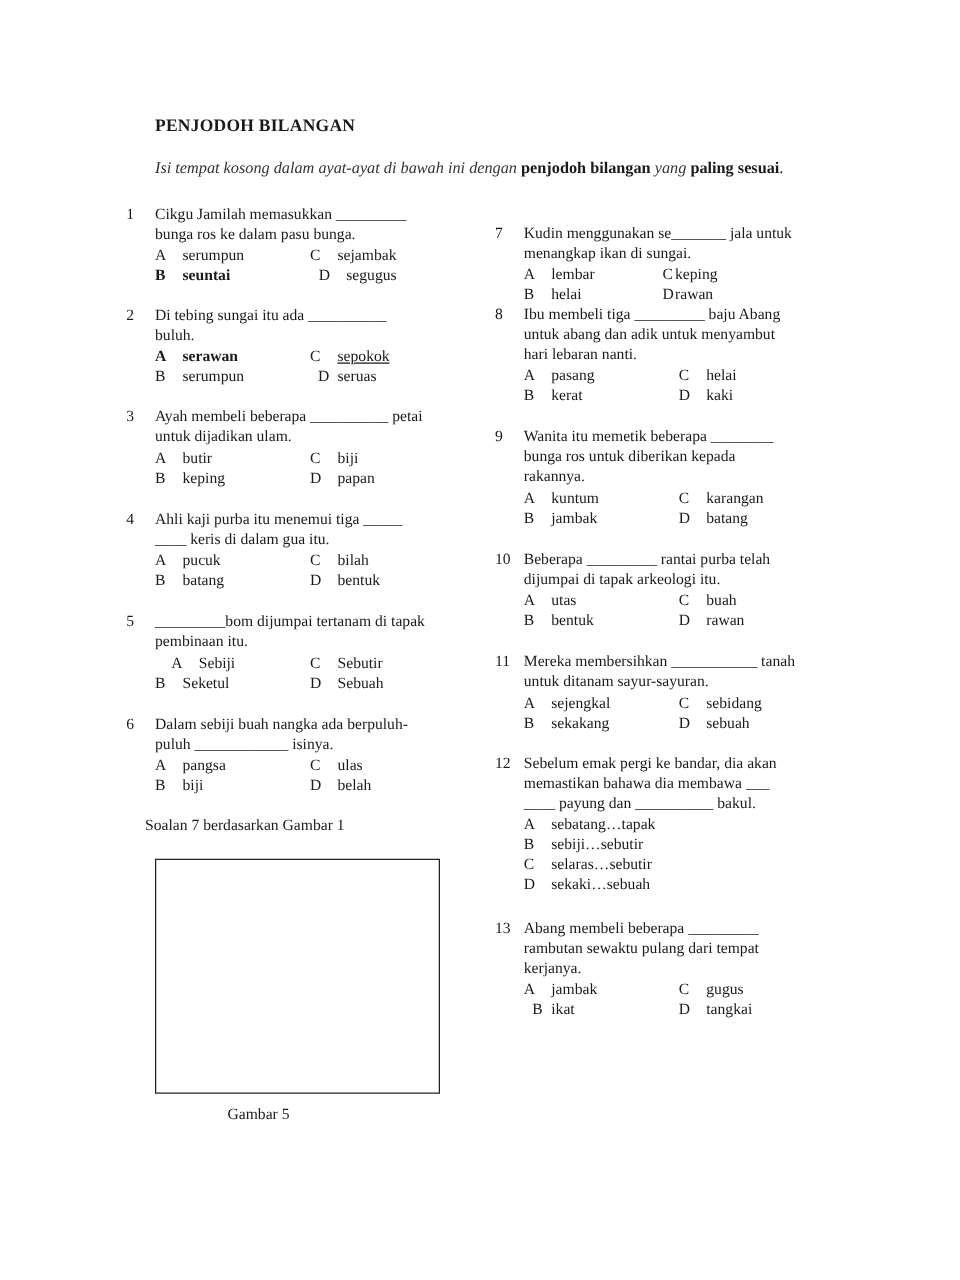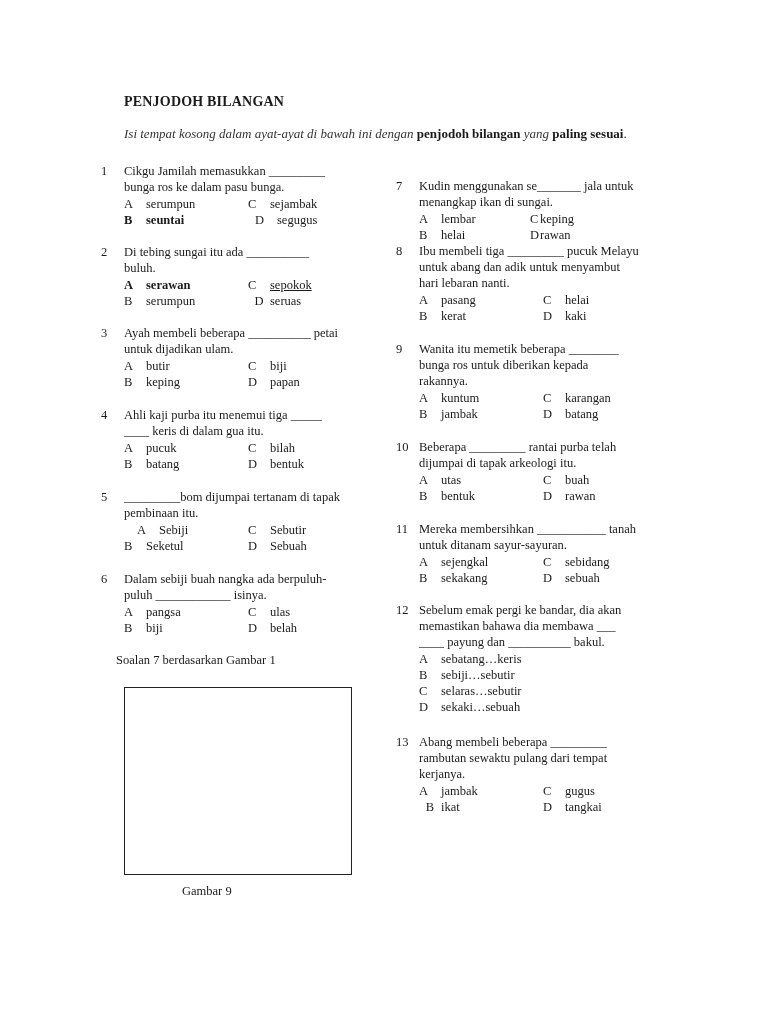--- a/index.html
+++ b/index.html
@@ -87,21 +87,21 @@
       <span class="num">7</span>
       <span class="line" style="top: 0px;">Kudin menggunakan se_______ jala untuk</span>
       <span class="line" style="top: 16px;">menangkap ikan di sungai.</span>
       <span class="opt" style="left: 23px; top: 33px;"><span class="l">A</span><span>lembar</span></span>
       <span class="opt" style="left: 134px; top: 33px;"><span class="l" style="width: 10px;">C</span><span>keping</span></span>
       <span class="opt" style="left: 23px; top: 49px;"><span class="l">B</span><span>helai</span></span>
       <span class="opt" style="left: 134px; top: 49px;"><span class="l" style="width: 10px;">D</span><span>rawan</span></span>
     </div>
     <div class="q" style="left: 396px; top: 243px;">
       <span class="num">8</span>
-      <span class="line" style="top: 0px;">Ibu membeli tiga _________ pucuk Melayu</span>
+      <span class="line" style="top: 0px;">Ibu membeli tiga _________ baju Abang</span>
       <span class="line" style="top: 16px;">untuk abang dan adik untuk menyambut</span>
       <span class="line" style="top: 32px;">hari lebaran nanti.</span>
       <span class="opt" style="left: 23px; top: 49px;"><span class="l">A</span><span>pasang</span></span>
       <span class="opt" style="left: 147px; top: 49px;"><span class="l">C</span><span>helai</span></span>
       <span class="opt" style="left: 23px; top: 65px;"><span class="l">B</span><span>kerat</span></span>
       <span class="opt" style="left: 147px; top: 65px;"><span class="l">D</span><span>kaki</span></span>
     </div>
     <div class="q" style="left: 396px; top: 341px;">
       <span class="num">9</span>
       <span class="line" style="top: 0px;">Wanita itu memetik beberapa ________</span>
@@ -128,32 +128,32 @@
       <span class="opt" style="left: 23px; top: 33px;"><span class="l">A</span><span>sejengkal</span></span>
       <span class="opt" style="left: 147px; top: 33px;"><span class="l">C</span><span>sebidang</span></span>
       <span class="opt" style="left: 23px; top: 49px;"><span class="l">B</span><span>sekakang</span></span>
       <span class="opt" style="left: 147px; top: 49px;"><span class="l">D</span><span>sebuah</span></span>
     </div>
     <div class="q" style="left: 396px; top: 602px;">
       <span class="num">12</span>
       <span class="line" style="top: 0px;">Sebelum emak pergi ke bandar, dia akan</span>
       <span class="line" style="top: 16px;">memastikan bahawa dia membawa ___</span>
       <span class="line" style="top: 32px;">____ payung dan __________ bakul.</span>
-      <span class="opt" style="left: 23px; top: 49px;"><span class="l">A</span><span>sebatang…keris</span></span>
+      <span class="opt" style="left: 23px; top: 49px;"><span class="l">A</span><span>sebatang…tapak</span></span>
       <span class="opt" style="left: 23px; top: 65px;"><span class="l">B</span><span>sebiji…sebutir</span></span>
       <span class="opt" style="left: 23px; top: 81px;"><span class="l">C</span><span>selaras…sebutir</span></span>
       <span class="opt" style="left: 23px; top: 97px;"><span class="l">D</span><span>sekaki…sebuah</span></span>
     </div>
     <div class="q" style="left: 396px; top: 734px;">
       <span class="num">13</span>
       <span class="line" style="top: 0px;">Abang membeli beberapa  _________</span>
       <span class="line" style="top: 16px;">rambutan sewaktu pulang dari tempat</span>
       <span class="line" style="top: 32px;">kerjanya.</span>
       <span class="opt" style="left: 23px; top: 49px;"><span class="l">A</span><span>jambak</span></span>
       <span class="opt" style="left: 147px; top: 49px;"><span class="l">C</span><span>gugus</span></span>
       <span class="opt" style="left: 23px; top: 65px; text-align: center;"><span class="l">B</span><span>ikat</span></span>
       <span class="opt" style="left: 147px; top: 65px;"><span class="l">D</span><span>tangkai</span></span>
     </div>
   </div>
 
 <div class="abs ctx">Soalan 7 berdasarkan Gambar 1</div>
 <div class="figure-box"></div>
-<div class="abs caption">Gambar 9</div>
+<div class="abs caption">Gambar 5</div>
 
 </body></html>

